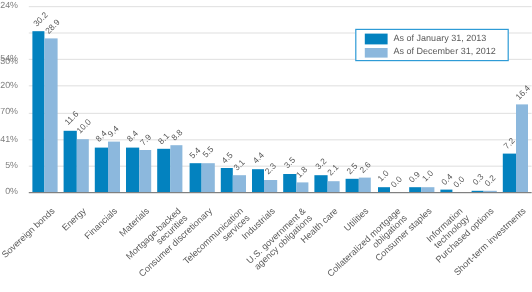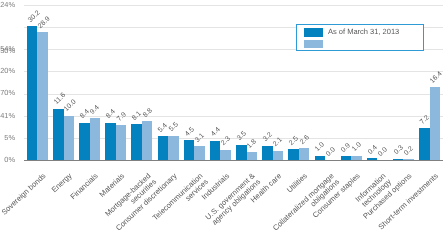--- a/index.html
+++ b/index.html
@@ -156,16 +156,17 @@
       <div class="dlabel" style="color: rgb(89, 89, 89); left: 423.876px; top: 118.714px;">7.2</div>
       <div class="bar" style="left: 429.626px; width: 10.5px; height: 72.6286px; top: 87.3714px; background: rgb(140, 184, 221);"></div>
       <div class="dlabel" style="color: rgb(89, 89, 89); left: 434.376px; top: 77.9714px;">16.4</div>
       <div class="xlabel" style="color: rgb(89, 89, 89); right: 8.57406px; top: 171.5px;">
         <div>Short-term investments</div>
       </div>
       <div class="axisline" style="left: 24.33px; top: 160px; width: 418.37px; background: rgb(128, 128, 128);"></div>
     </div>
   <div id="legend" style="border-color: rgb(46, 155, 214);">
     <div class="lgsw" id="lgsw0" style="top: 3px; background: rgb(3, 130, 191);"></div>
-    <div class="lgtx" id="lgtx0" style="top:2.5px">As of March 31, 2013</div>
+    <div class="lgtx" id="lgtx0" style="top:2.5px">As of January 31, 2013</div>
     <div class="lgsw" id="lgsw1" style="top: 14.6px; background: rgb(140, 184, 221);"></div>
+    <div class="lgtx" id="lgtx1" style="top:13.5px">As of December 31, 2012</div>
   </div>
 </div>
 
 </body></html>

